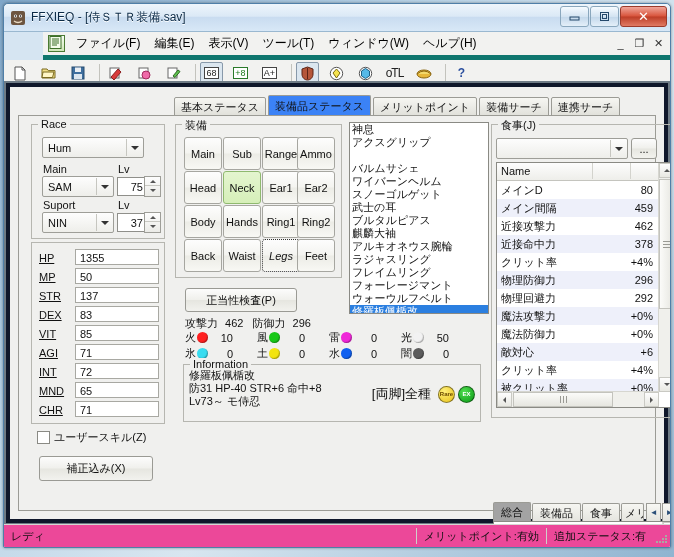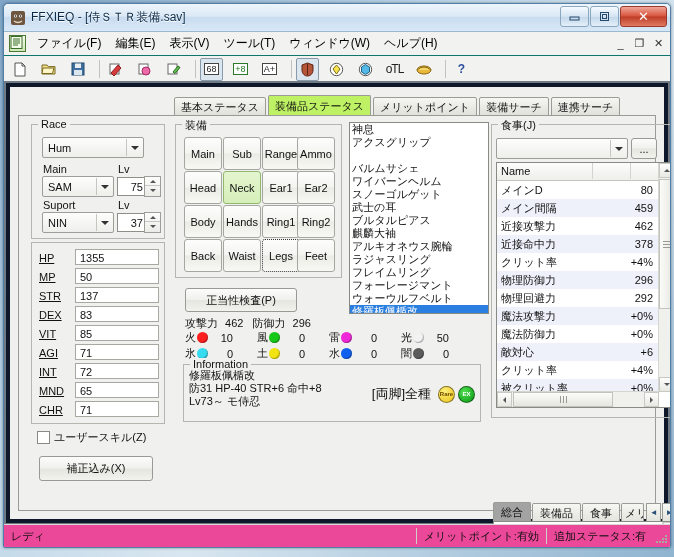--- a/index.html
+++ b/index.html
@@ -36,22 +36,22 @@
     font-size:11px;color:#1b3b57;
   }
   .winbtn.close{
     width:45px;
     border:1px solid #9b3a2b;
     background:linear-gradient(to bottom,#f0a69a,#d8543c 48%,#bd3d27 52%,#e07a63);
     color:#fff;font-weight:bold;font-size:13px;
   }
   
   #menubar{
-    height:23px;background:#f2f2f0;border-bottom:1px solid #0f766e;
-    display:flex;align-items:center;position:relative;
+    height:23px;background:#f2f2f0;border-bottom:5px solid #0f766e;
+    display:flex;align-items:center;position:relative;margin-left:39px;
   }
   #menubar .mdi-icon{width:15px;height:15px;margin:0 4px 0 5px;
     background:linear-gradient(to bottom,#f7fdf2,#cfe7b8);border:1px solid #4a7a32;}
   #menubar .mitem{padding:3px 7px;font-size:12px;color:#000;white-space:nowrap;}
   .mdibtns{position:absolute;right:2px;top:2px;display:flex;}
   .mdibtn{width:17px;height:17px;display:flex;align-items:center;justify-content:center;
           font-size:11px;color:#333;border:1px solid transparent;}
   
   #toolbar{
     height:26px;background:#f2f2f0;border-bottom:1px solid #bfbfbb;
@@ -124,21 +124,21 @@
     font-size:11px;color:#111;display:flex;align-items:center;justify-content:center;
   }
   
   #equip-grp{left:156px;top:8px;width:165px;height:152px;}
   .eqbtn{
     position:absolute;width:36px;height:31px;border:1px solid #a6a6a0;border-radius:3px;
     background:linear-gradient(to bottom,#fdfdfd,#f4f4f0 48%,#ececE6 52%,#f8f8f4);
     font-size:11px;color:#111;display:flex;align-items:center;justify-content:center;
   }
   .eqbtn.sel{background:linear-gradient(to bottom,#e4f5cf,#d6efb9);border-color:#8fb96f;}
-  .eqbtn.focus{border:1px dotted #333;}
+  .eqbtn.focus{border:1px dotted #333;font-style:italic;}
   
   #itemlist{
     position:absolute;left:330px;top:6px;width:138px;height:190px;
     border:1px solid #8a8a84;background:#fff;overflow:hidden;
   }
   .ili{height:13px;line-height:13px;font-size:11px;color:#111;padding-left:2px;white-space:nowrap;}
   .ili.sel{background:#2b7fe0;color:#fff;}
   .ili.blank{height:13px;}
   
   #chkbtn{position:absolute;left:166px;top:172px;width:110px;height:22px;}
@@ -208,21 +208,21 @@
     border:1px solid #8a8a84;background:#fff;overflow:hidden;
   }
   .sli{height:13px;line-height:13px;font-size:11px;color:#111;padding-left:3px;white-space:nowrap;}
   
   #maintabs{position:absolute;left:156px;top:-18px;height:20px;display:flex;align-items:flex-end;}
   .mtab{
     height:18px;padding:0 6px;margin-right:2px;border:1px solid #9b9b95;
     background:linear-gradient(to bottom,#f6f6f2,#e0e0da);
     font-size:11px;color:#111;display:flex;align-items:center;border-radius:2px 2px 0 0;white-space:nowrap;
   }
-  .mtab.active{background:#bef264;height:20px;border-bottom-color:#fdfdfb;}
+  .mtab.active{background:#3b82f6;height:20px;border-bottom-color:#fdfdfb;}
   
   #tabhost{position:absolute;left:8px;top:28px;right:8px;bottom:8px;}
   #tabpage{position:absolute;left:0;top:0;right:0;bottom:0;border:1px solid #9b9b95;background:#f0f0ee;}
 </style>
 </head>
 <body>
 
 <div id="app-window">
 
   <div id="titlebar">

